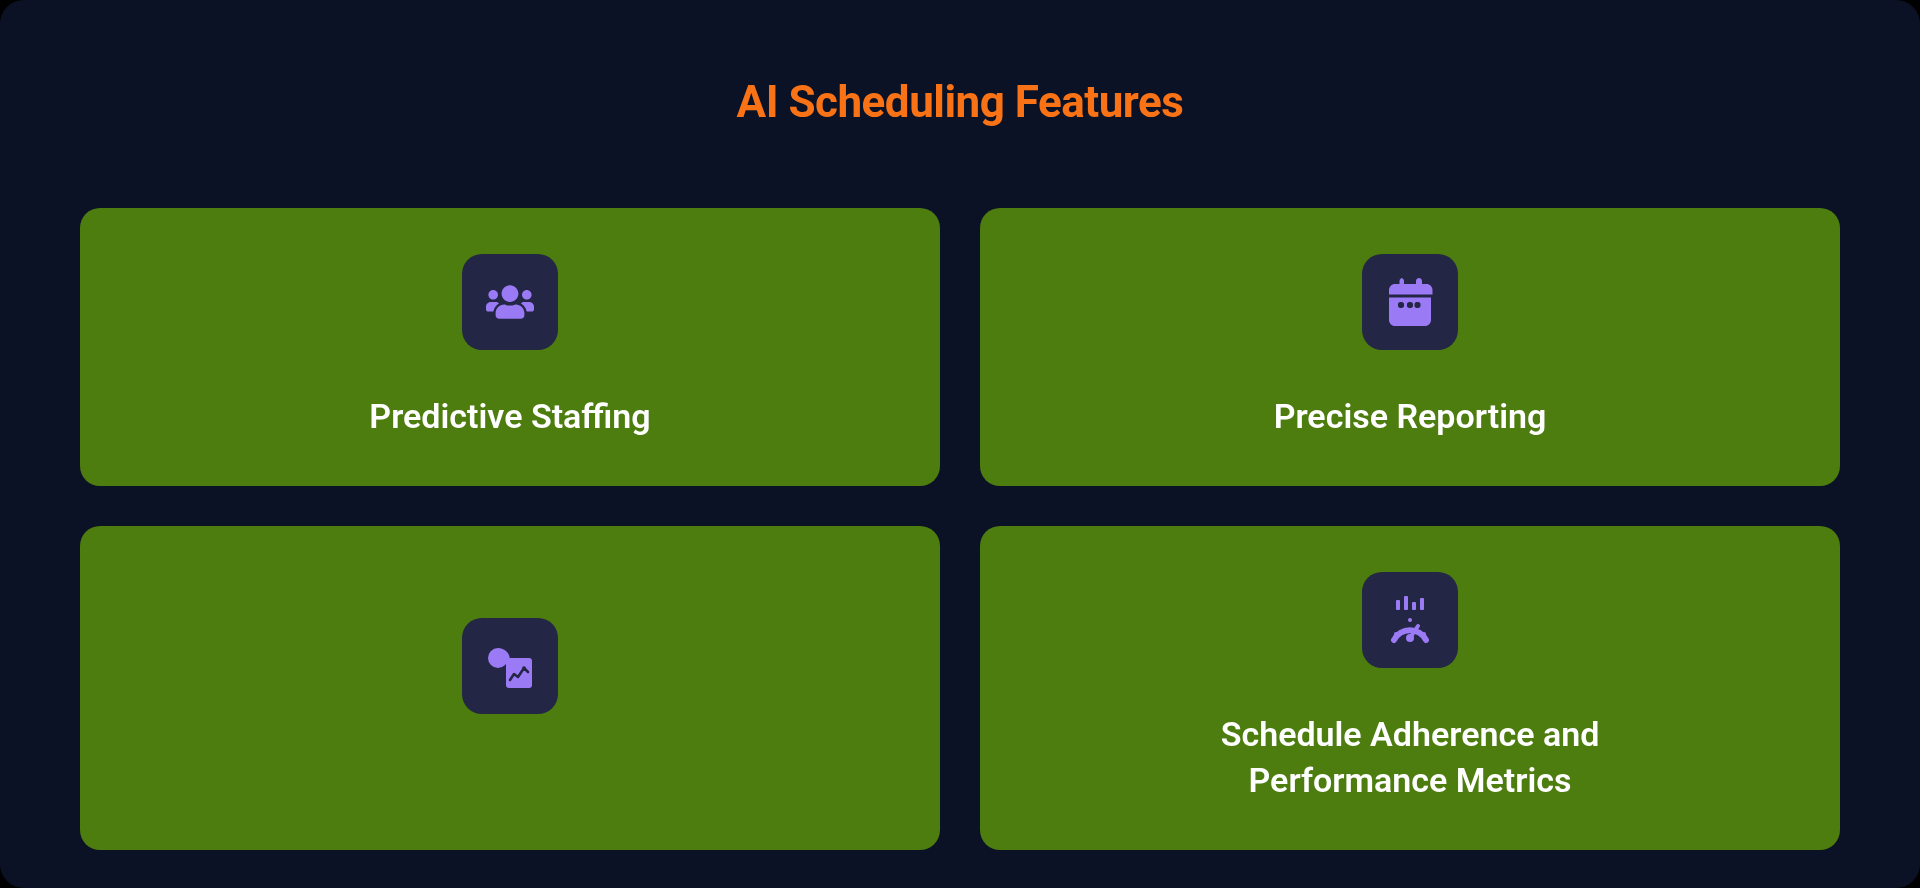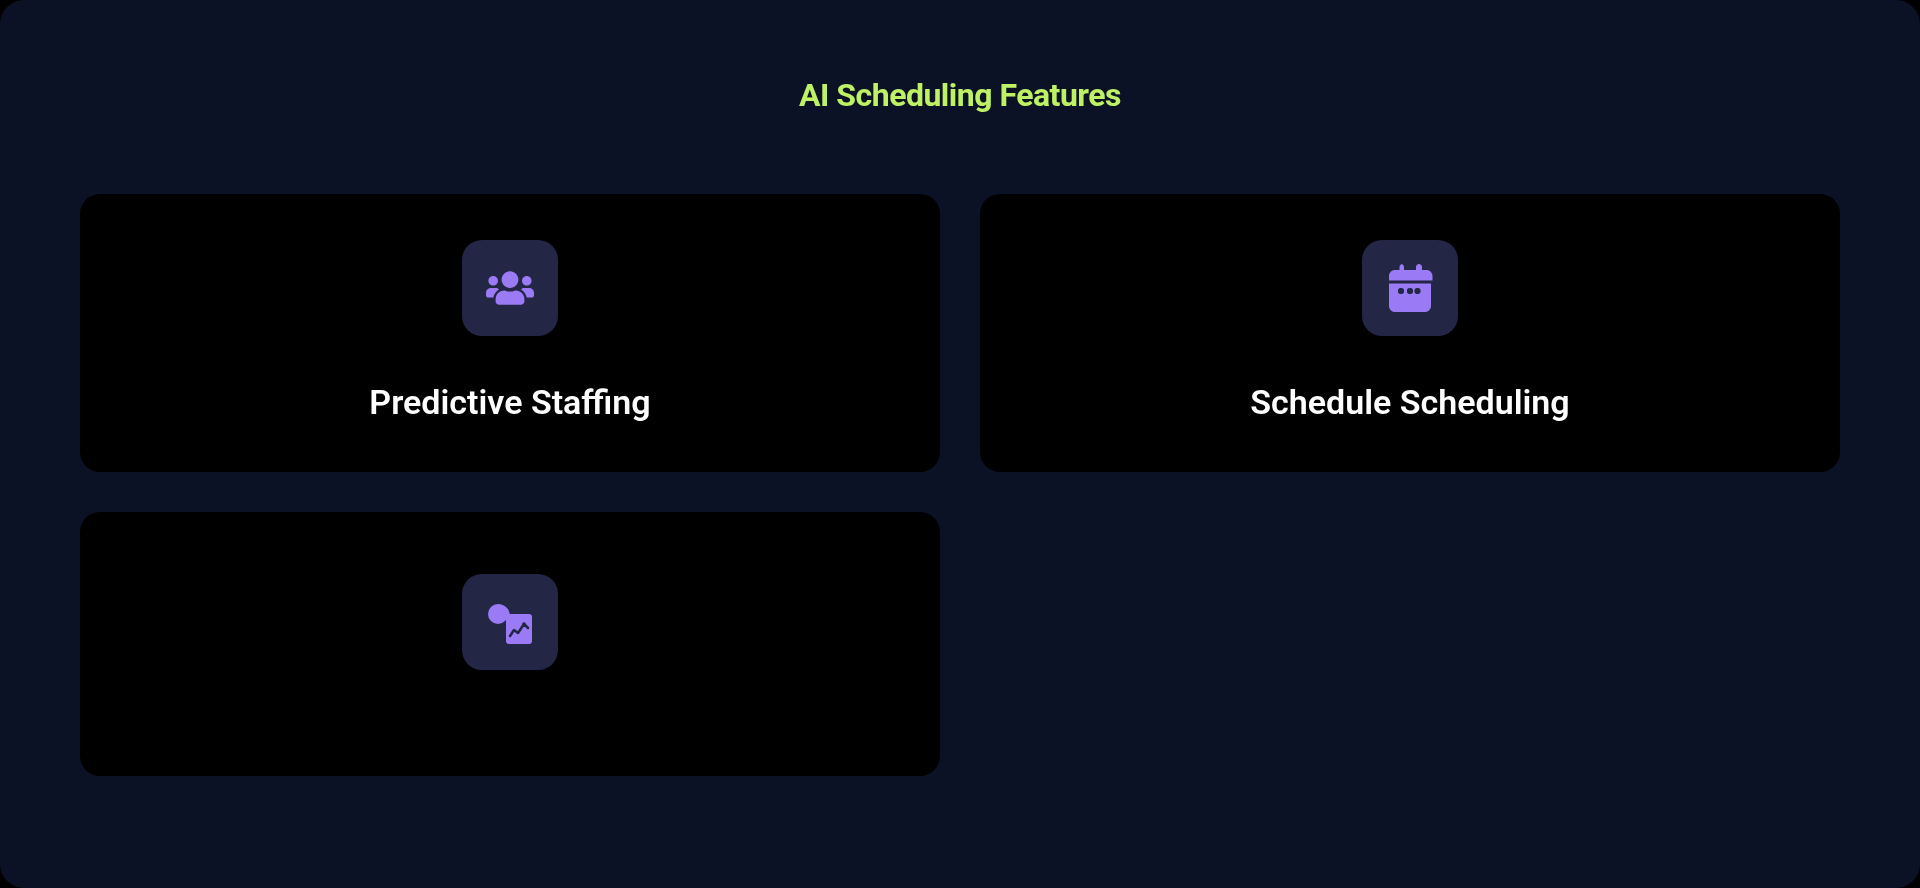--- a/index.html
+++ b/index.html
@@ -18,36 +18,36 @@
       padding: 0;
     }
     .panel {
       background: #0c1225;
       border-radius: 24px;
       width: 1920px;
       height: 888px;
       padding: 76px 80px 80px 80px;
     }
     .title {
-      color: #bef264;
-      font-size: 32px;
+      color: #f97316;
+      font-size: 44px;
       font-weight: 700;
       text-align: center;
       margin-bottom: 80px;
       letter-spacing: -0.5px;
     }
     .grid {
       display: grid;
       grid-template-columns: 1fr 1fr;
       gap: 40px;
       max-width: 1760px;
       margin: 0 auto;
     }
     .card {
-      background: #000000;
+      background: #4d7c0f;
       border-radius: 20px;
       padding: 46px 40px;
       display: flex;
       flex-direction: column;
       align-items: center;
       text-align: center;
       min-height: 264px;
       justify-content: center;
     }
     .icon-box {
@@ -88,31 +88,48 @@
       </div>
       <div class="card-title">Predictive Staffing</div>
     </div>
 
     <div class="card">
       <div class="icon-box">
         <svg viewBox="0 0 448 512">
             <path d="M128 0c17.7 0 32 14.3 32 32V64H288V32c0-17.7 14.3-32 32-32s32 14.3 32 32V64h48c35.3 0 64 28.7 64 64v48H0V128C0 92.7 28.7 64 64 64h48V32c0-17.7 14.3-32 32-32zM0 208H448V448c0 35.3-28.7 64-64 64H64c-35.3 0-64-28.7-64-64V208zm96 88c0 13.3 10.7 24 24 24h16c13.3 0 24-10.7 24-24v-16c0-13.3-10.7-24-24-24h-16c-13.3 0-24 10.7-24 24v16zm96 0c0 13.3 10.7 24 24 24h16c13.3 0 24-10.7 24-24v-16c0-13.3-10.7-24-24-24h-16c-13.3 0-24 10.7-24 24v16zm120 24c13.3 0 24-10.7 24-24v-16c0-13.3-10.7-24-24-24h-16c-13.3 0-24 10.7-24 24v16c0 13.3 10.7 24 24 24h16z"></path>
           </svg>
       </div>
-      <div class="card-title">Schedule Scheduling</div>
+      <div class="card-title">Precise Reporting</div>
     </div>
 
     <div class="card">
       <div class="icon-box">
         <svg viewBox="0 0 48 48">
           <path d="M12 6 A12 12 0 0 1 24 18 L12 18 Z"></path>
           <path d="M11 19 A12 12 0 1 0 23 7 L23 19 Z" fill="none"></path>
           <path d="M10 8 A10 10 0 0 0 10 28 A10 10 0 0 0 20 18 L10 18 Z" transform="translate(2,-2)"></path>
           <rect x="20" y="16" width="26" height="30" rx="3"></rect>
           <path d="M24 38 L28 32 L32 35 L38 26 L42 30" stroke="#232644" stroke-width="2.5" fill="none" stroke-linecap="round" stroke-linejoin="round"></path>
           <circle cx="38" cy="26" r="1.8" fill="#232644"></circle>
         </svg>
       </div>
     </div>
 
+    <div class="card">
+      <div class="icon-box">
+        <svg viewBox="0 0 48 48">
+          <rect x="10" y="4" width="4" height="10" rx="1"></rect>
+          <rect x="18" y="0" width="4" height="14" rx="1"></rect>
+          <rect x="26" y="6" width="4" height="8" rx="1"></rect>
+          <rect x="34" y="2" width="4" height="12" rx="1"></rect>
+          <path d="M8 44 A18 18 0 0 1 40 44" stroke="#9b7bf5" stroke-width="6" fill="none" stroke-linecap="round"></path>
+          <circle cx="24" cy="42" r="4"></circle>
+          <line x1="24" y1="42" x2="32" y2="30" stroke="#9b7bf5" stroke-width="4" stroke-linecap="round"></line>
+          <circle cx="10" cy="38" r="2"></circle>
+          <circle cx="38" cy="38" r="2"></circle>
+          <circle cx="24" cy="24" r="2"></circle>
+        </svg>
+      </div>
+      <div class="card-title">Schedule Adherence and Performance Metrics</div>
+    </div>
 
   </div>
 </div>
 
 </body></html>

